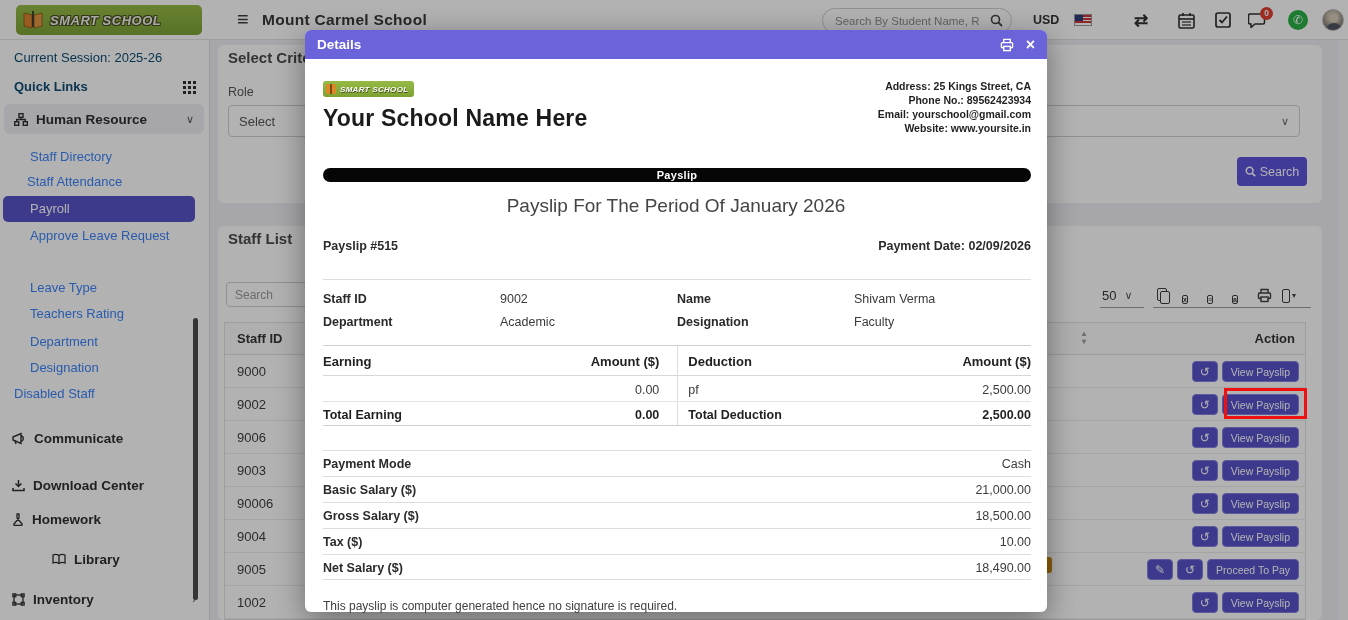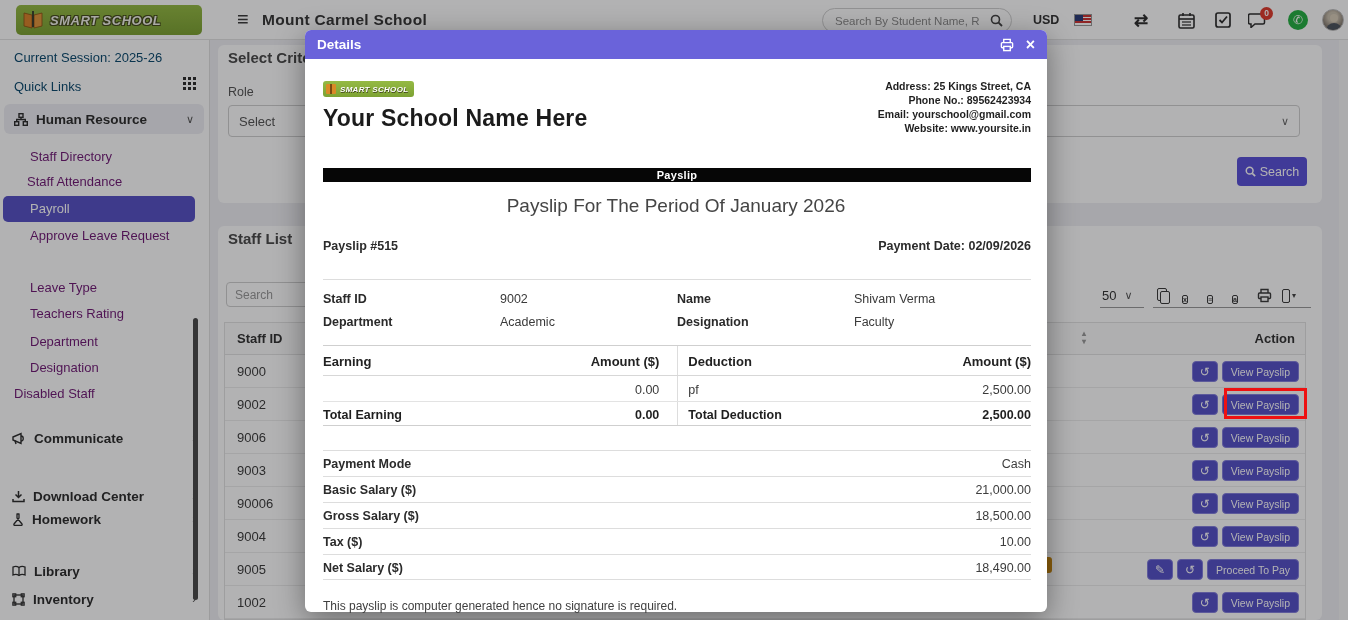--- a/index.html
+++ b/index.html
@@ -26,21 +26,21 @@
   .wa-circle { position:absolute; left:1288px; top:10px; width:20px; height:20px; border-radius:50%; background:#27b043; color:#fff; text-align:center; line-height:20px; font-size:12px; }
   .avatar { position:absolute; left:1322px; top:9px; width:22px; height:22px; border-radius:50%; background:radial-gradient(circle at 50% 35%, #c9bfae 0 30%, #8b8276 65%, #5f5a50 100%); border:1px solid #bbb; overflow:hidden; }
   .avatar::before { content:""; position:absolute; left:7px; top:4px; width:8px; height:8px; border-radius:50%; background:#d8cdb9; }
   .avatar::after { content:""; position:absolute; left:3px; top:13px; width:16px; height:10px; border-radius:8px 8px 0 0; background:#4e545e; }
 
   
   .sidebar { position:absolute; left:0; top:40px; width:210px; height:580px; background:#ffffff; border-right:1px solid #e0e0e0; z-index:1; }
   .sb-line { position:absolute; left:14px; height:20px; line-height:20px; font-size:13px; color:#0c4a6e; white-space:nowrap; }
   .sb-group { position:absolute; left:4px; width:200px; height:30px; background:#eeeef3; border-radius:6px; display:flex; align-items:center; padding:0 10px 0 10px; }
   .sb-group .lbl { font-size:13.5px; font-weight:bold; color:#2e2e2e; margin-left:8px; flex:1; }
-  .sb-sub { position:absolute; left:0; width:196px; height:20px; line-height:20px; padding-left:30px; font-size:13px; color:#701a75; cursor:pointer; white-space:nowrap; }
+  .sb-sub { position:absolute; left:0; width:196px; height:20px; line-height:20px; padding-left:30px; font-size:13px; color:#3b82f6; cursor:pointer; white-space:nowrap; }
   .sb-sub.active { left:3px; width:192px; height:26px; line-height:26px; padding-left:27px; background:#5751c5; border-radius:5px; color:#fff; }
   .sb-section { position:absolute; left:0; width:210px; height:20px; display:flex; align-items:center; padding:0 14px 0 12px; cursor:pointer; }
   .sb-section .lbl { font-size:13.5px; font-weight:bold; color:#2e2e2e; margin-left:8px; flex:1; }
   .chev { color:#555; font-size:11px; }
   .sb-scroll { position:absolute; left:193px; top:278px; width:5px; height:282px; background:#4a4a4a; border-radius:3px; }
 
   
   .card { position:absolute; background:#fff; border-radius:6px; z-index:1; }
   .card1 { left:218px; top:45px; width:1104px; height:158px; }
   .card2 { left:218px; top:226px; width:1104px; height:394px; }
@@ -82,21 +82,21 @@
   .modal-title { color:#fff; font-size:13.5px; font-weight:bold; flex:1; }
   .modal-head .mh-icon { color:#fff; margin-left:12px; cursor:pointer; display:flex; align-items:center; }
   .mclose { font-size:16px; font-weight:bold; line-height:1; }
   .mbody { position:relative; height:553px; padding:0 18px; }
   .mini-logo { position:absolute; left:18px; top:22px; height:16px; background:linear-gradient(#95ba44,#7da233); border-radius:3px; display:flex; align-items:center; padding:0 6px 0 3px; }
   .mini-logo .bk { width:10px; height:10px; background:#d98a27; border-radius:1px; margin-right:4px; position:relative; }
   .mini-logo .bk::after { content:""; position:absolute; left:4px; top:0; width:2px; height:10px; background:#7a4a12; }
   .mini-logo span { font-size:8px; font-weight:bold; font-style:italic; color:#fff; text-shadow:.5px .5px 0 #454a1e; letter-spacing:.3px; }
   .school-name { position:absolute; left:18px; top:46px; font-size:23px; font-weight:bold; color:#1b1b1b; letter-spacing:.2px; }
   .addr-block { position:absolute; right:16px; top:20px; text-align:right; font-size:10.5px; font-weight:bold; color:#1f1f1f; line-height:14px; }
-  .black-band { position:absolute; left:18px; right:16px; top:109px; height:14px; background:#060606; color:#fff; font-size:11px; font-weight:bold; text-align:center; line-height:14px; letter-spacing:.3px; }
+  .black-band { position:absolute; left:18px; right:16px; top:109px; height:14px; background:#060606; color:#fff; font-size:11px; font-weight:bold; text-align:center; line-height:14px; letter-spacing:.3px;border-radius:7px; }
   .period-title { position:absolute; left:0; right:0; top:136px; text-align:center; font-size:19px; color:#454545; }
   .slip-no { position:absolute; left:18px; top:180px; font-size:12.5px; font-weight:bold; color:#2c2c2c; }
   .pay-date { position:absolute; right:16px; top:180px; font-size:12.5px; font-weight:bold; color:#2c2c2c; }
   .mdivider { position:absolute; left:18px; right:16px; top:220px; border-top:1px solid #ddd; }
   .info-grid { position:absolute; left:18px; right:16px; top:230px; height:48px; }
   .ig { position:absolute; font-size:12.5px; color:#3a3a3a; white-space:nowrap; }
   .ig.b { font-weight:bold; color:#2a2a2a; }
   .ed-table { position:absolute; left:18px; right:16px; top:286px; height:81px; border-top:1px solid #cfcfcf; border-bottom:1px solid #cfcfcf; }
   .ed-vline { position:absolute; left:50%; top:0; bottom:0; width:1px; background:#ddd; }
   .ed-row { position:absolute; left:0; right:0; font-size:12.5px; color:#3a3a3a; }
@@ -170,21 +170,21 @@
           <path d="M2 2 h13 a1.5 1.5 0 0 1 1.5 1.5 v7 a1.5 1.5 0 0 1 -1.5 1.5 h-8 l-4 3.5 v-3.5 h-1 a1.5 1.5 0 0 1 -1.5 -1.5 v-7 A1.5 1.5 0 0 1 2 2 Z" fill="none" stroke="#2e2e2e" stroke-width="1.5"></path>
         </svg>
       <span class="chat-badge">0</span>
     </span>
     <span class="wa-circle"><span>✆</span></span>
     <span class="avatar"></span>
   </div>
 
   <div class="sidebar">
     <div class="sb-line" style="top:8px;">Current Session: 2025-26</div>
-    <div class="sb-line" style="top:37px; width:182px; display:flex; align-items:flex-start;">
+    <div class="sb-line" style="top:37px; width:182px; display:flex; align-items:center;font-weight:bold;">
       <span style="flex:1;">Quick Links</span>
       <svg width="13" height="13" viewBox="0 0 13 13">
           <g fill="#2e2e2e">
             <rect x="0" y="0" width="3" height="3"></rect>
             <rect x="5" y="0" width="3" height="3"></rect>
             <rect x="10" y="0" width="3" height="3"></rect>
             <rect x="0" y="5" width="3" height="3"></rect>
             <rect x="5" y="5" width="3" height="3"></rect>
             <rect x="10" y="5" width="3" height="3"></rect>
             <rect x="0" y="10" width="3" height="3"></rect>
@@ -219,36 +219,36 @@
 
     <div class="sb-section" style="top:388px;">
       <svg width="14" height="13" viewBox="0 0 14 13">
           <path d="M1 5 L9 1.5 V11.5 L1 8 Z" fill="none" stroke="#2e2e2e" stroke-width="1.4"></path>
           <path d="M9 4 C12 4 12 9 9 9" fill="none" stroke="#2e2e2e" stroke-width="1.3"></path>
           <path d="M3 8.5 L4 12" stroke="#2e2e2e" stroke-width="1.4"></path>
         </svg>
       <span class="lbl">Communicate</span>
         <span class="chev">›</span>
     </div>
-    <div class="sb-section" style="top:446px;">
+    <div class="sb-section" style="top:435px;">
       <svg width="13" height="13" viewBox="0 0 13 13">
           <path d="M6.5 1 V7 M3.5 4.5 L6.5 7.5 L9.5 4.5" fill="none" stroke="#2e2e2e" stroke-width="1.5"></path>
           <path d="M1 9 V11.5 H12 V9" fill="none" stroke="#2e2e2e" stroke-width="1.5"></path>
         </svg>
       <span class="lbl">Download Center</span>
         <span class="chev">›</span>
     </div>
     <div class="sb-section" style="top:469px;">
       <svg width="12" height="13" viewBox="0 0 12 13">
           <path d="M4.5 1 H7.5 M5 1 V5 L10 11 A1 1 0 0 1 9 12.5 H3 A1 1 0 0 1 2 11 L7 5 V1" fill="none" stroke="#2e2e2e" stroke-width="1.3"></path>
         </svg>
       <span class="lbl">Homework</span>
         <span class="chev">›</span>
     </div>
-    <div class="sb-section" style="top:521px;">
+    <div class="sb-section" style="top:509px;margin-left:40px;">
       <svg width="14" height="12" viewBox="0 0 14 12">
           <path d="M1 2 C3 1 5 1 7 2.5 C9 1 11 1 13 2 V10 C11 9 9 9 7 10.5 C5 9 3 9 1 10 Z" fill="none" stroke="#2e2e2e" stroke-width="1.3"></path>
           <line x1="7" y1="2.5" x2="7" y2="10.5" stroke="#2e2e2e" stroke-width="1.3"></line>
         </svg>
       <span class="lbl">Library</span>
         <span class="chev">›</span>
     </div>
     <div class="sb-section" style="top:549px;">
       <svg width="13" height="13" viewBox="0 0 13 13">
           <rect x="2" y="2" width="9" height="9" fill="none" stroke="#2e2e2e" stroke-width="1.3" transform="rotate(0 6.5 6.5)"></rect>

